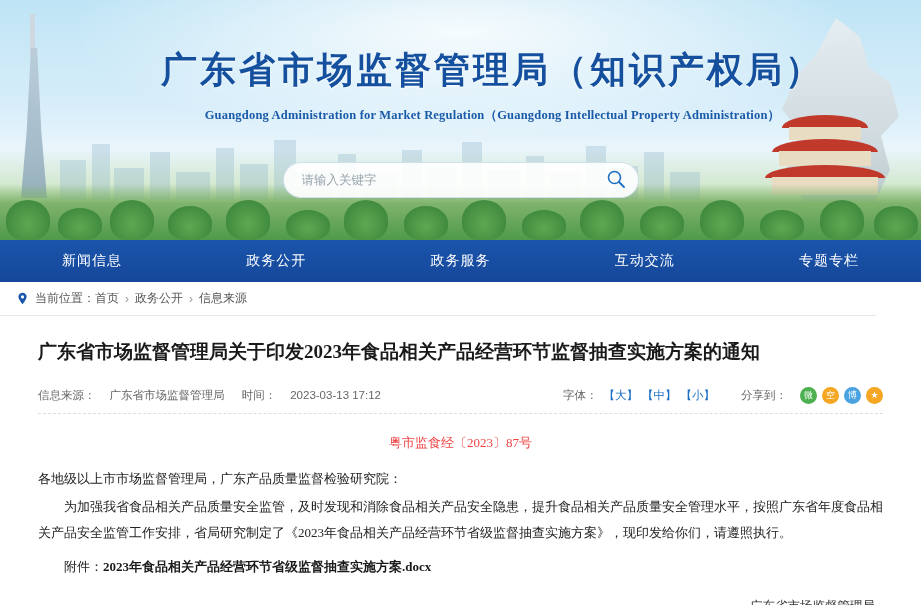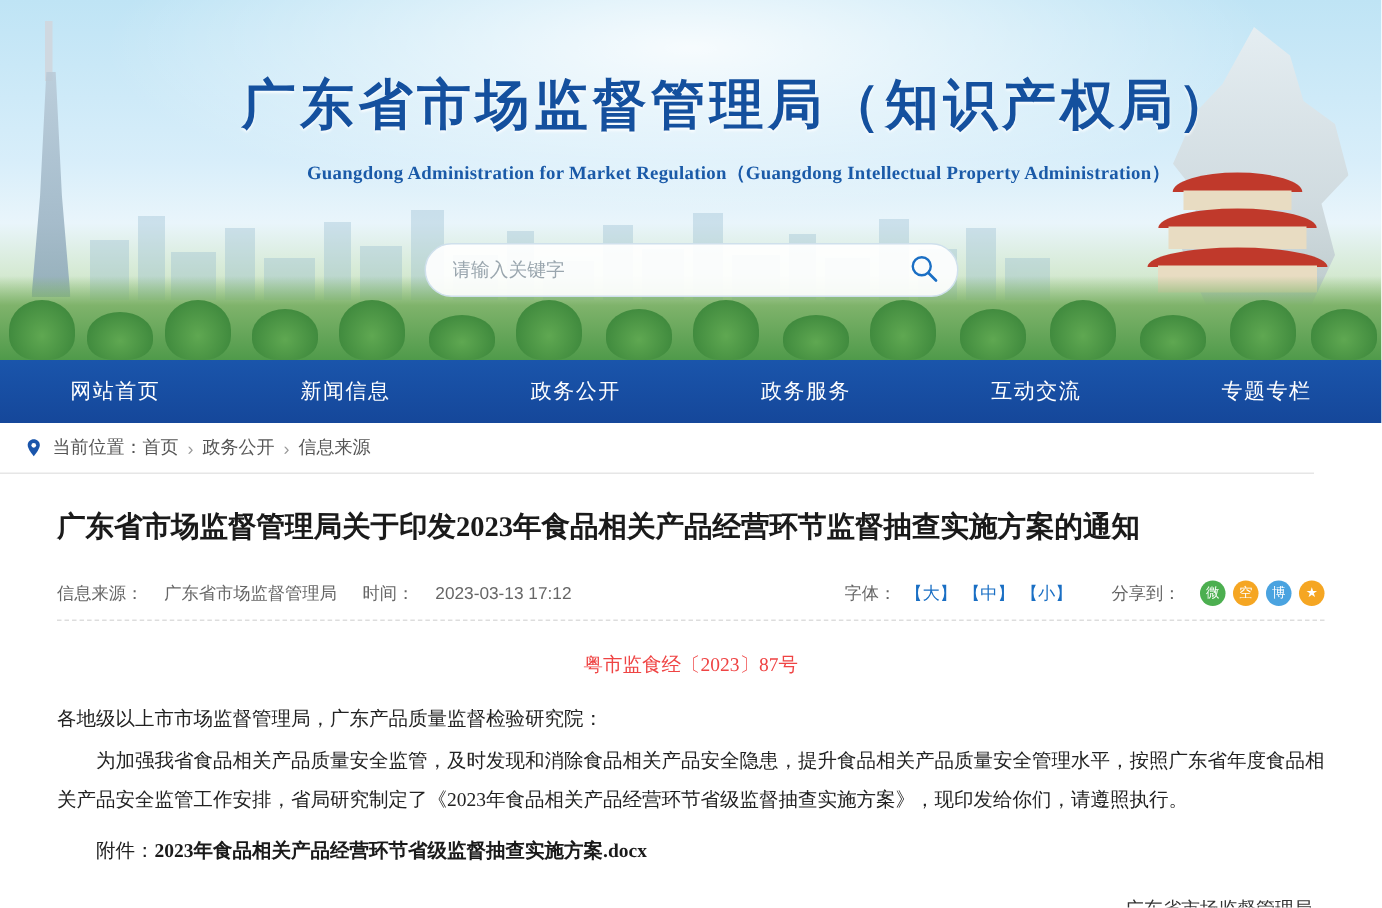--- a/index.html
+++ b/index.html
@@ -273,21 +273,20 @@
         <svg width="20" height="20" viewBox="0 0 20 20" fill="none">
           <circle cx="8.5" cy="8.5" r="6" stroke="#1a6fc4" stroke-width="1.6"></circle>
           <line x1="13" y1="13" x2="18" y2="18" stroke="#1a6fc4" stroke-width="1.8" stroke-linecap="round"></line>
         </svg>
       </span>
     </button>
   </div>
 </div>
 
 <div class="nav">
-  <div class="nav-item">网站首页</div>
   <div class="nav-item">新闻信息</div>
   <div class="nav-item">政务公开</div>
   <div class="nav-item">政务服务</div>
   <div class="nav-item">互动交流</div>
   <div class="nav-item">专题专栏</div>
 </div>
 
 <div class="crumb">
   <span class="pin">
     <svg width="13" height="13" viewBox="0 0 16 16">

